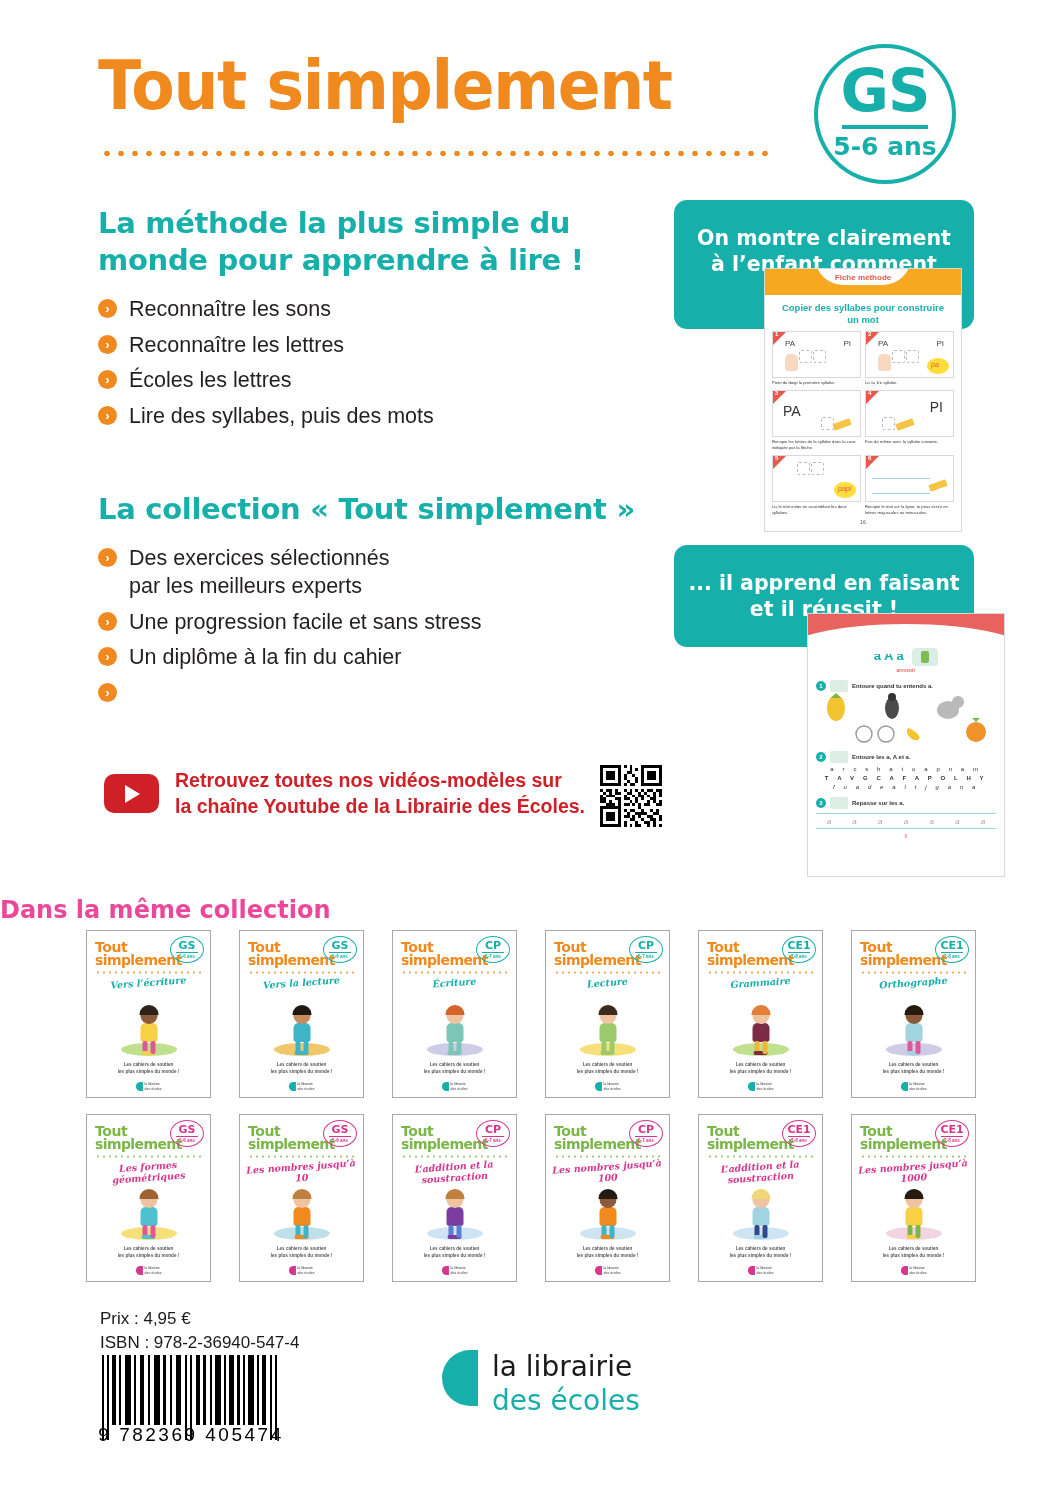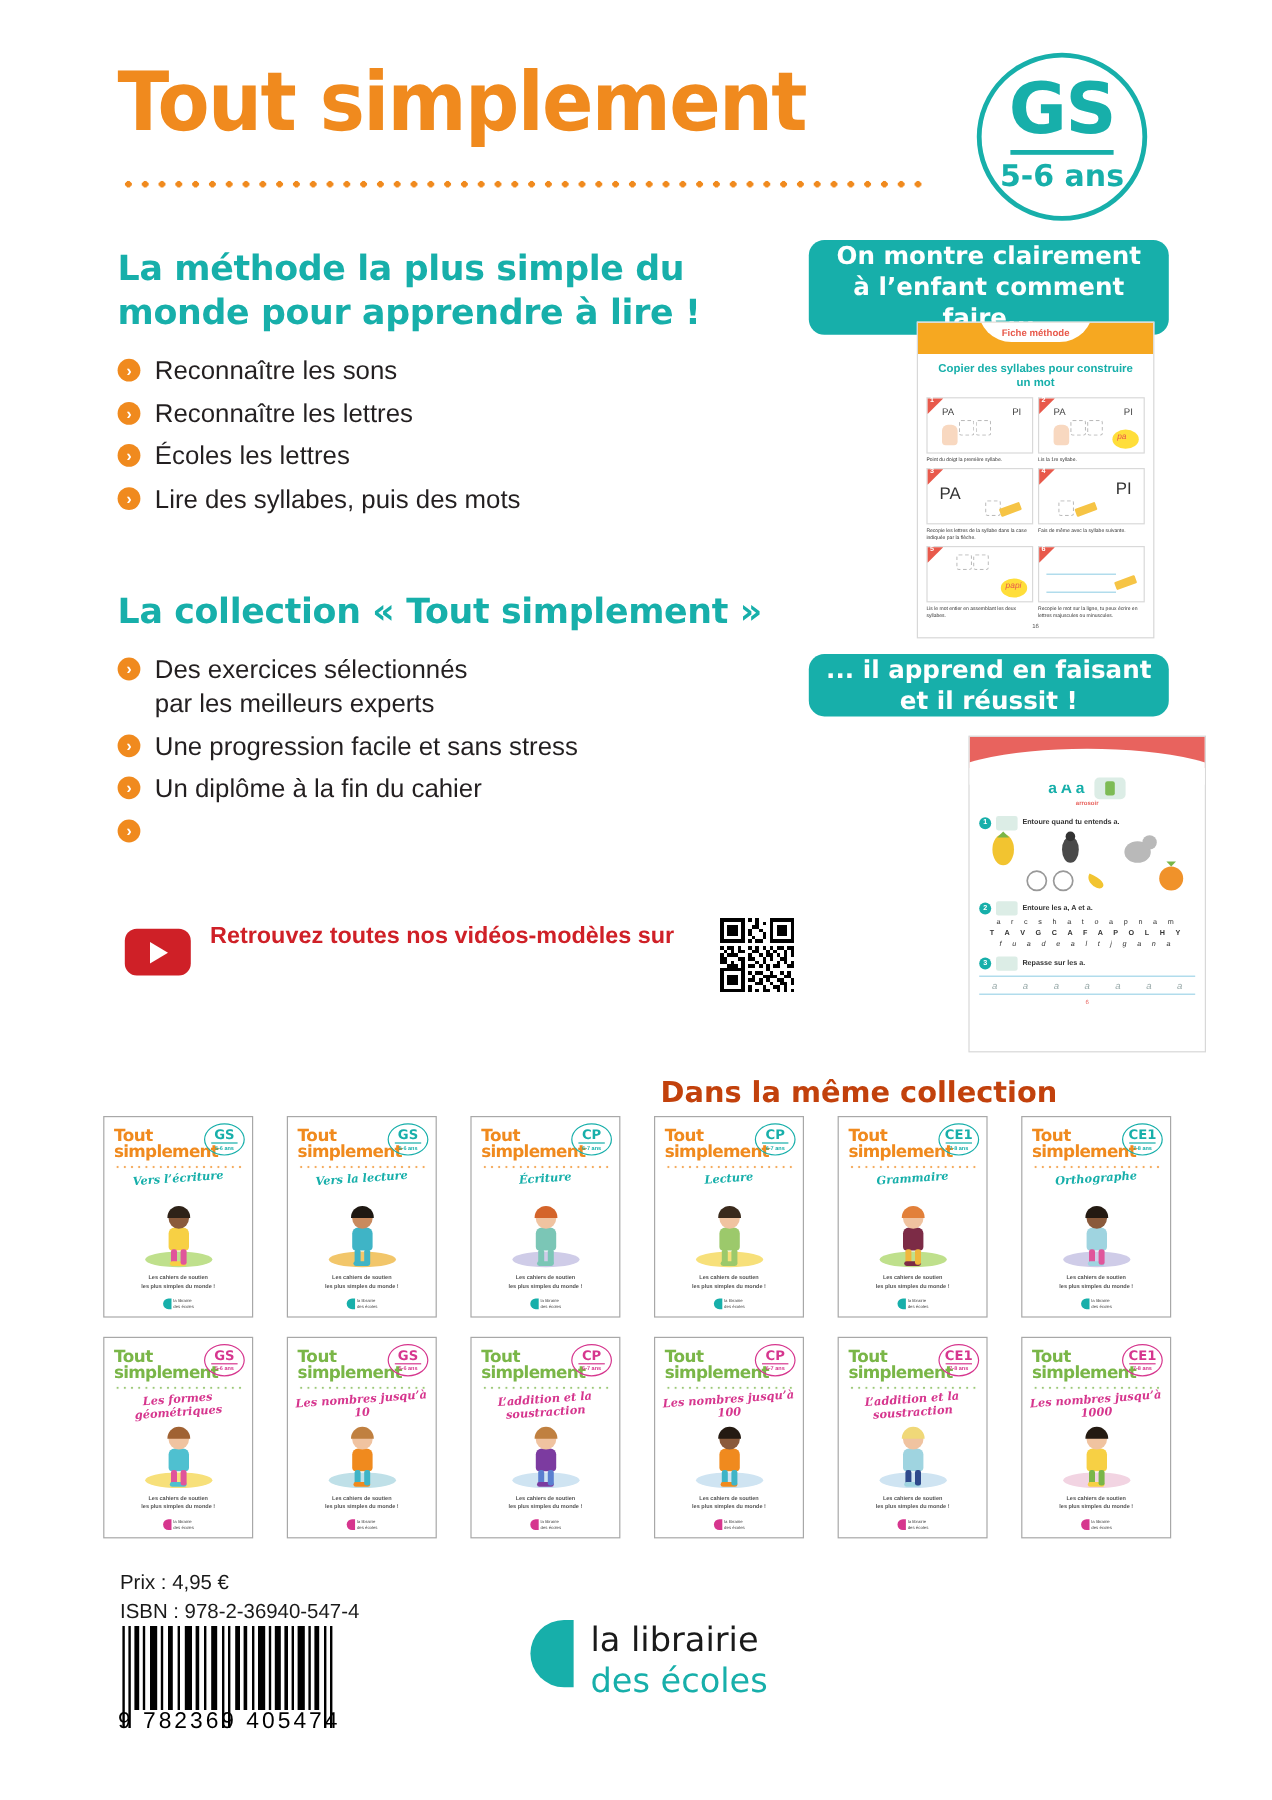--- a/index.html
+++ b/index.html
@@ -42,21 +42,21 @@
     background:#CF2027;}
   .ytbtn:after{content:"";position:absolute;left:21px;top:11px;border-left:15px solid #fff;
     border-top:9px solid transparent;border-bottom:9px solid transparent;}
   .yttext{position:absolute;left:75px;top:2px;width:420px;font-size:19.5px;
     font-weight:bold;color:#CF2027;line-height:1.34;}
   .qr{position:absolute;left:500px;top:0px;width:62px;height:62px;}
 
   
   .banner{position:absolute;width:300px;border-radius:13px;background:#17AFAA;
     color:#fff;font-weight:bold;font-size:20.5px;line-height:1.28;text-align:center;
-    padding:0 6px;box-sizing:border-box;font-family:"DejaVu Sans",sans-serif;}
+    padding:25px 6px;box-sizing:border-box;font-family:"DejaVu Sans",sans-serif;}
   #banner1{left:674px;top:200px;}
   #banner2{left:674px;top:545px;}
 
   .sample{position:absolute;background:#fff;border:1px solid #d8d8d8;overflow:hidden;margin-left:45px;}
   #sample1{left:719px;top:268px;width:196px;height:262px;}
   #sample2{left:762px;top:613px;width:196px;height:262px;}
 
   
   .s1-top{position:relative;height:26px;background:#F6A821;}
   .s1-top .arc{position:absolute;left:50%;transform:translateX(-50%);top:-12px;
@@ -105,22 +105,22 @@
   .s2-pics{height:52px;position:relative;}
   .s2-rowletters{font-size:6px;color:#333;letter-spacing:3.6px;text-align:center;margin:3px 0;}
   .s2-rowletters.b{font-weight:bold;}
   .s2-rowletters.c{font-style:italic;}
   .s2-writing{margin:4px 8px 0;height:14px;border-top:1px solid #9fd4e8;
     border-bottom:1px solid #9fd4e8;display:flex;align-items:center;justify-content:space-around;}
   .s2-writing span{font-size:8px;color:#9aa;font-style:italic;}
   .s2-pg{text-align:center;font-size:5px;color:#E8635E;margin-top:4px;}
 
   
-  .colltitle{position:absolute;left:0;top:896px;width:881px;text-align:right;
-    font-size:24px;font-weight:bold;color:#c2410c;font-family:"DejaVu Sans",sans-serif;}
+  .colltitle{position:absolute;left:0;top:896px;width:881px;text-align:left;
+    font-size:24px;font-weight:bold;color:#ec4899;font-family:"DejaVu Sans",sans-serif;}
   .grid{position:absolute;left:86px;top:930px;width:890px;}
   .gridrow{display:flex;justify-content:space-between;margin-bottom:16px;}
   .bookcard{width:125px;height:168px;border:1px solid #a8a8a8;background:#fff;
     position:relative;box-sizing:border-box;overflow:hidden;}
   .bc-t1{position:absolute;left:8px;top:9px;font-size:14px;font-weight:bold;line-height:1.02;
     font-family:"DejaVu Sans",sans-serif;letter-spacing:-0.4px;}
   .bc-t2{position:absolute;left:8px;top:22px;font-size:14px;font-weight:bold;line-height:1.02;
     font-family:"DejaVu Sans",sans-serif;letter-spacing:-0.6px;}
   .bc-dots{position:absolute;left:8px;top:40px;width:108px;height:3px;
     background-image:radial-gradient(circle,currentColor 0 1px,transparent 1.2px);
@@ -222,20 +222,21 @@
     <li>
       <span class="chev">›</span>
     </li>
   </ul>
 </div>
 
 <div class="ytrow">
   <div class="ytbtn"></div>
   <div class="yttext">
     <span>Retrouvez toutes nos vidéos-modèles sur</span><br>
+    <span>la chaîne Youtube de la Librairie des Écoles.</span>
   </div>
   <svg class="qr" viewBox="0 0 21 21" shape-rendering="crispEdges">
     <rect width="21" height="21" fill="#fff"></rect>
     <g fill="#000">
       <path d="M0 0h7v7H0z"></path>
         <path d="M1 1h5v5H1z" fill="#fff"></path>
         <path d="M2 2h3v3H2z"></path>
       <path d="M14 0h7v7h-7z"></path>
         <path d="M15 1h5v5h-5z" fill="#fff"></path>
         <path d="M16 2h3v3h-3z"></path>

